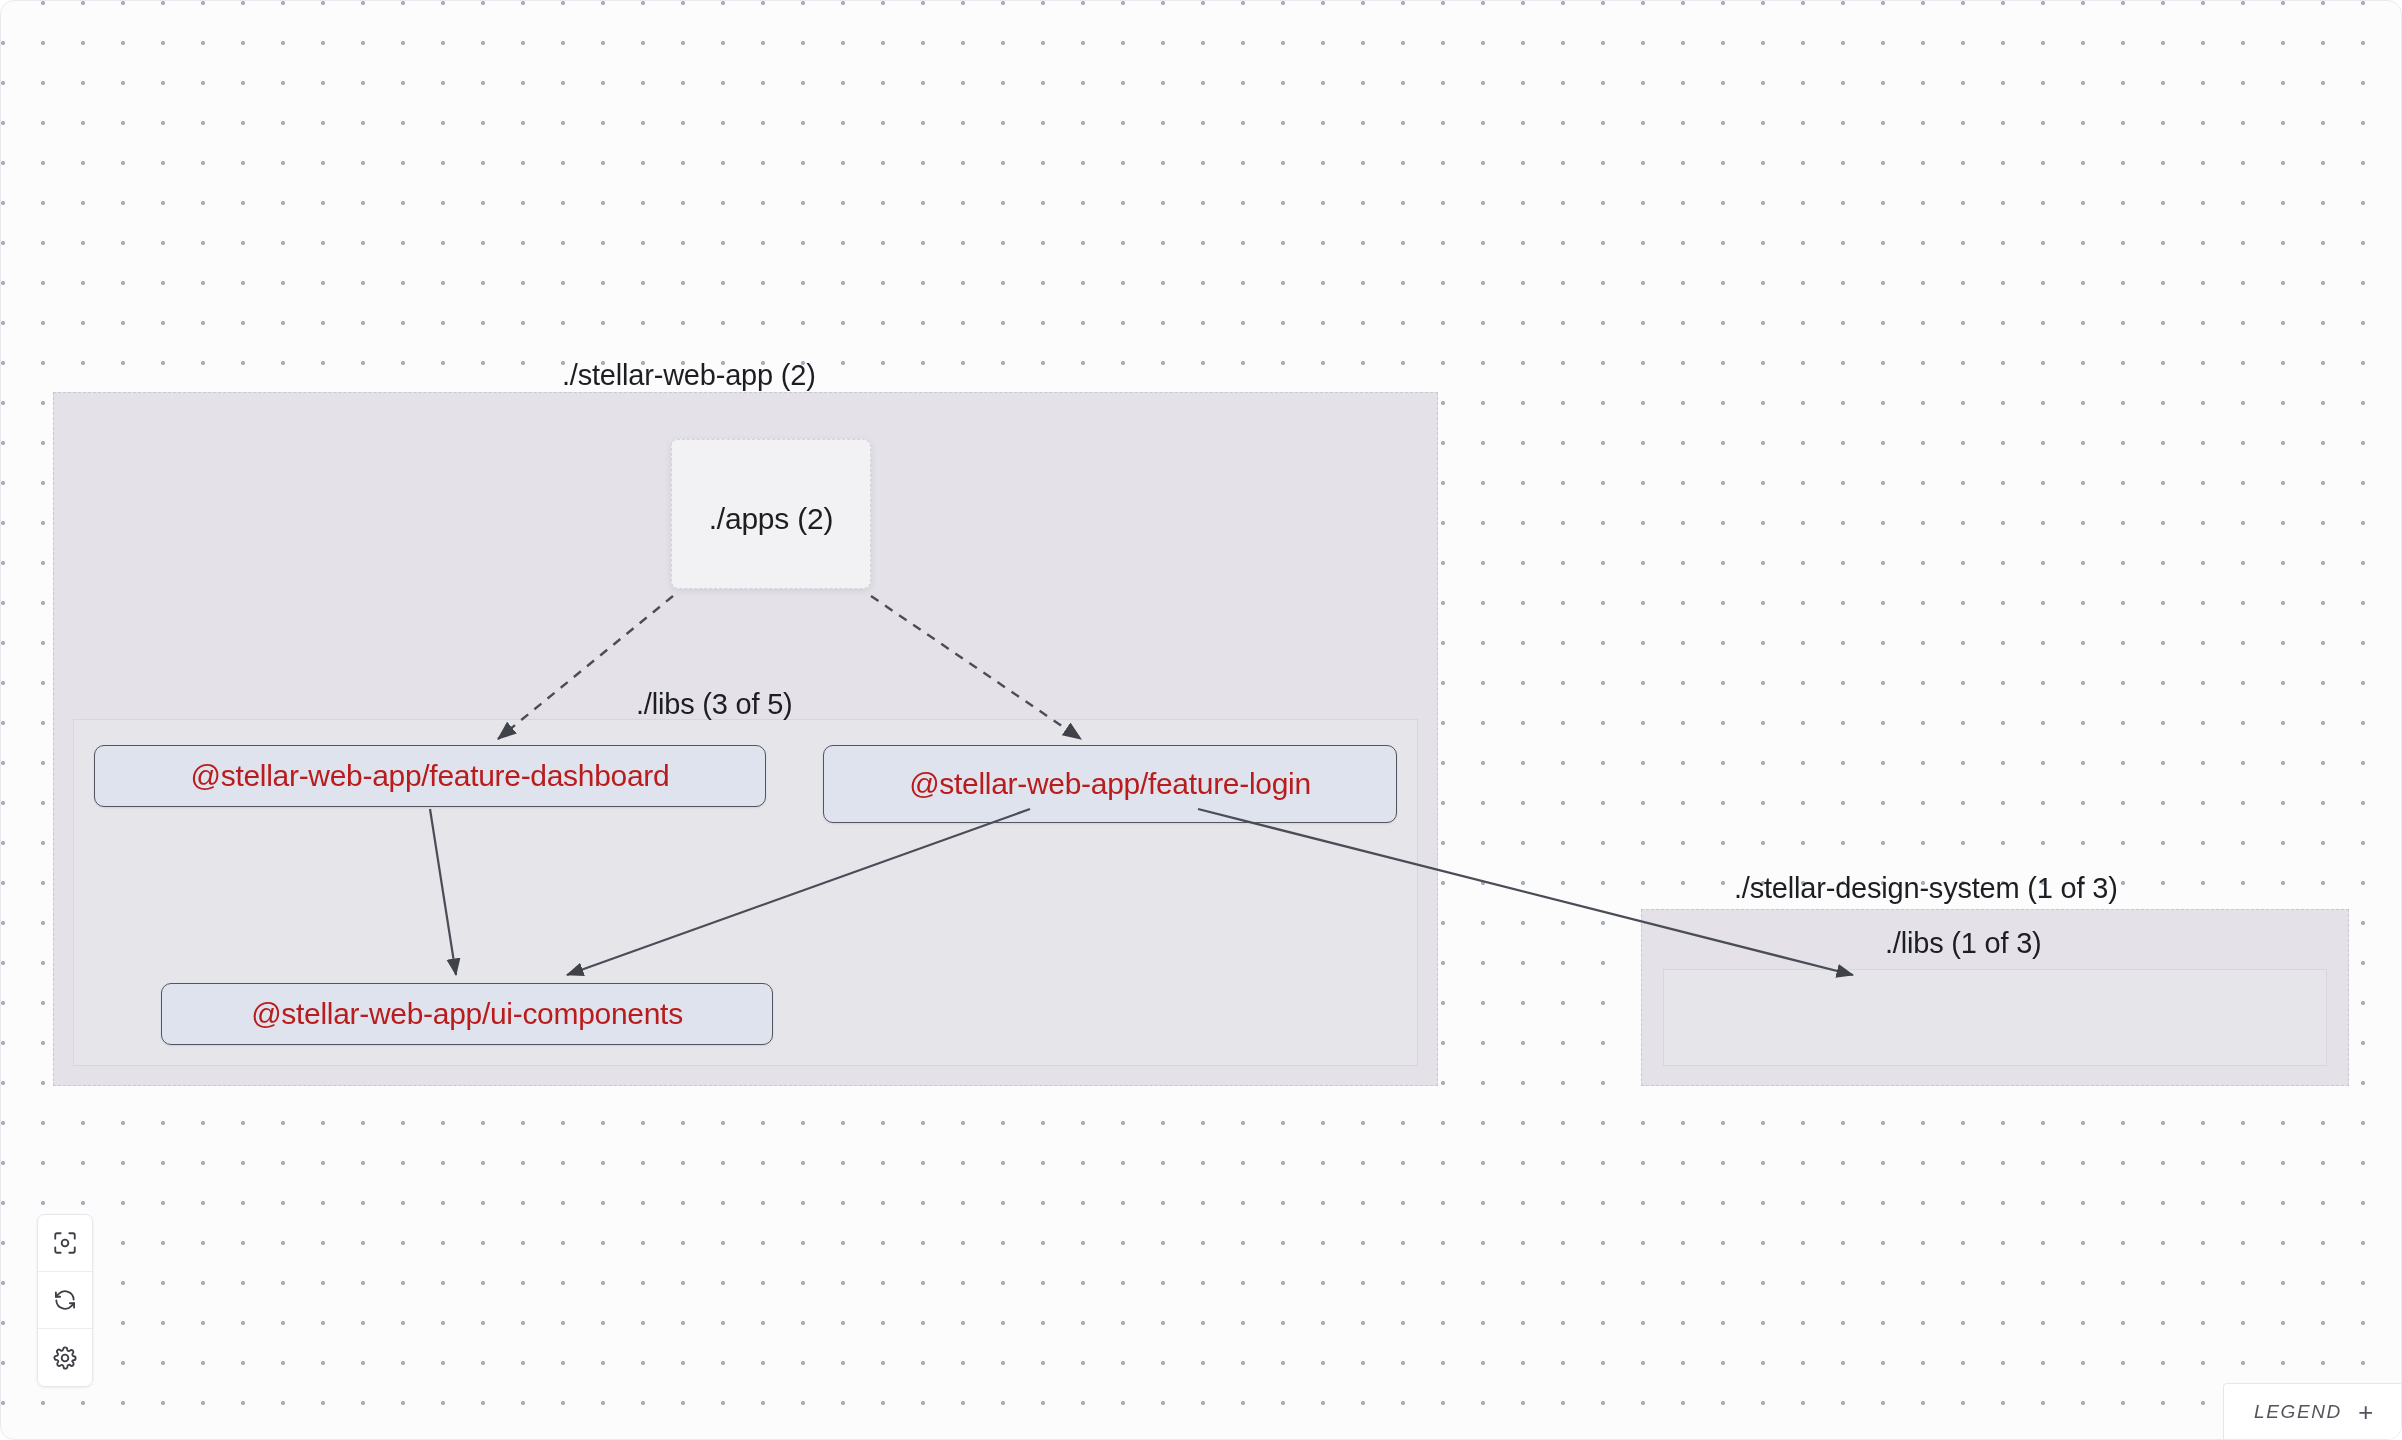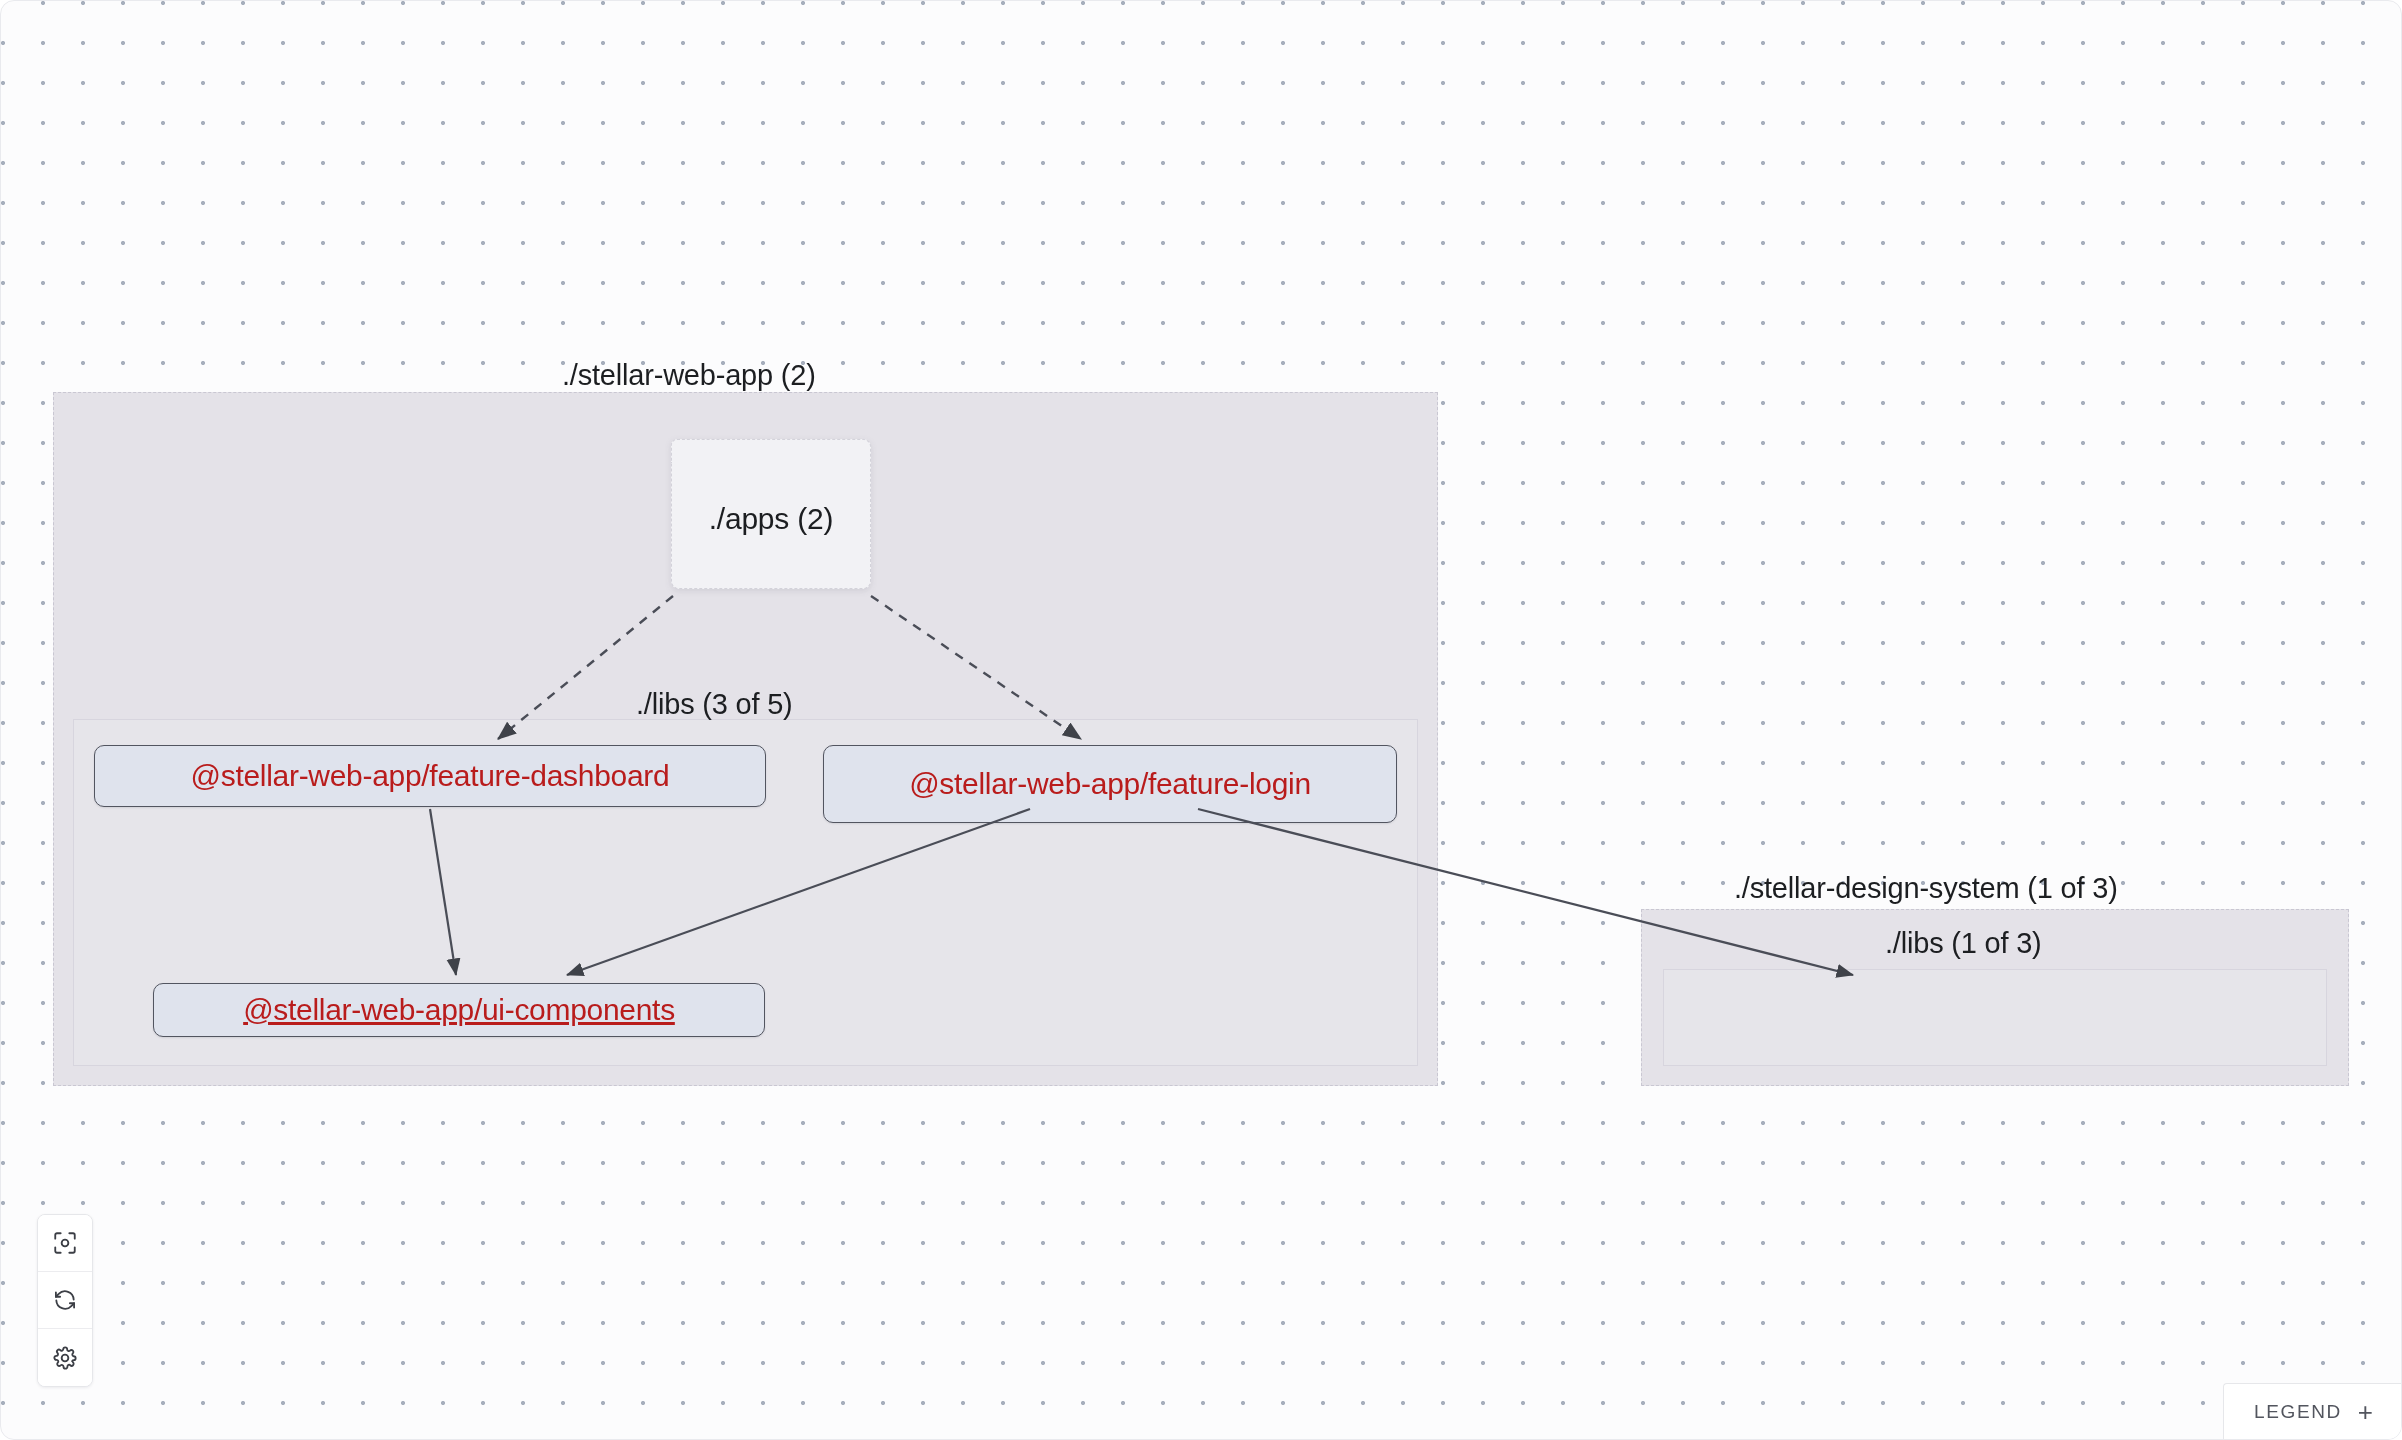--- a/index.html
+++ b/index.html
@@ -159,20 +159,21 @@
     padding: 0 28px 0 30px;
     background: #ffffff;
     border-left: 1px solid #e6e7ea;
     border-top: 1px solid #e6e7ea;
     border-top-left-radius: 4px;
     color: #52555e;
     font-size: 19px;
     letter-spacing: 1.6px;
     cursor: pointer;
     z-index: 20;
+    font-style: italic;
   }
   #legend .legend-plus {
     font-size: 26px;
     line-height: 1;
     color: #52555e;
     letter-spacing: 0;
   }
 </style>
 </head>
 <body>
@@ -212,21 +213,21 @@
   <div class="folder-node" style="left:670px; top:438px; width:200px; height:150px;">
     <div class="folder-shape"></div>
     <div class="folder-tab"></div>
     <div class="folder-label">./apps (2)</div>
   </div>
 
   <div class="proj-node" style="left:93px; top:744px; width:672px; height:62px;">@stellar-web-app/feature-dashboard</div>
 
   <div class="proj-node" style="left:822px; top:744px; width:574px; height:78px;">@stellar-web-app/feature-login</div>
 
-  <div class="proj-node" style="left:152px; top:982px; width:612px; height:54px;text-decoration:underline;">@stellar-web-app/ui-components</div>
+  <div class="proj-node" style="left:160px; top:982px; width:612px; height:62px;">@stellar-web-app/ui-components</div>
 
 
   <div id="controls">
 
     <div class="ctrl-btn">
       <span>
         <svg width="26" height="26" viewBox="0 0 24 24" fill="none" stroke="#3c3f46" stroke-width="1.7" stroke-linecap="round" stroke-linejoin="round">
           <path d="M3 8 V4.6 A1.6 1.6 0 0 1 4.6 3 H8"></path>
           <path d="M16 3 H19.4 A1.6 1.6 0 0 1 21 4.6 V8"></path>
           <path d="M21 16 V19.4 A1.6 1.6 0 0 1 19.4 21 H16"></path>

